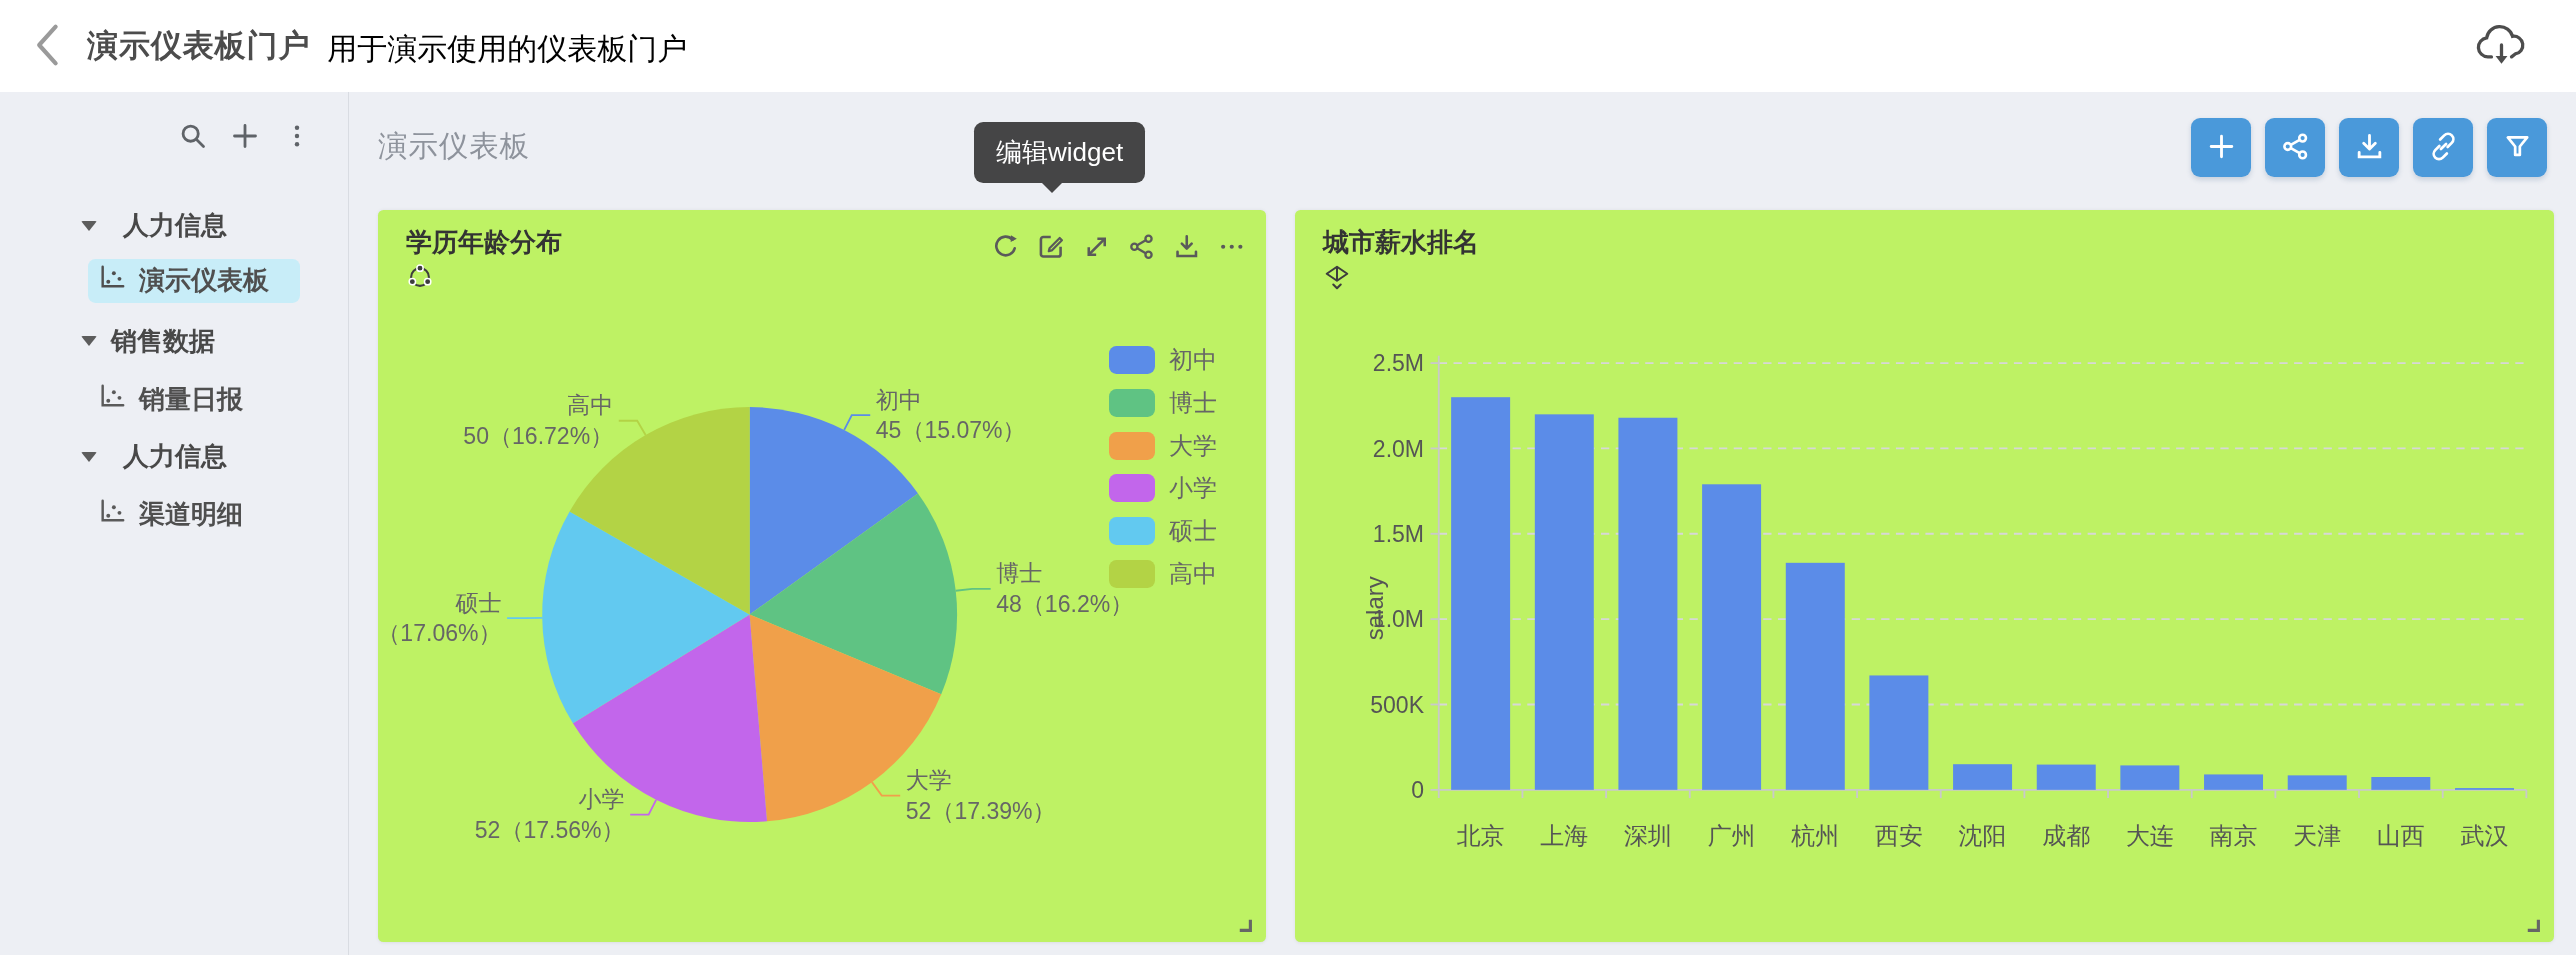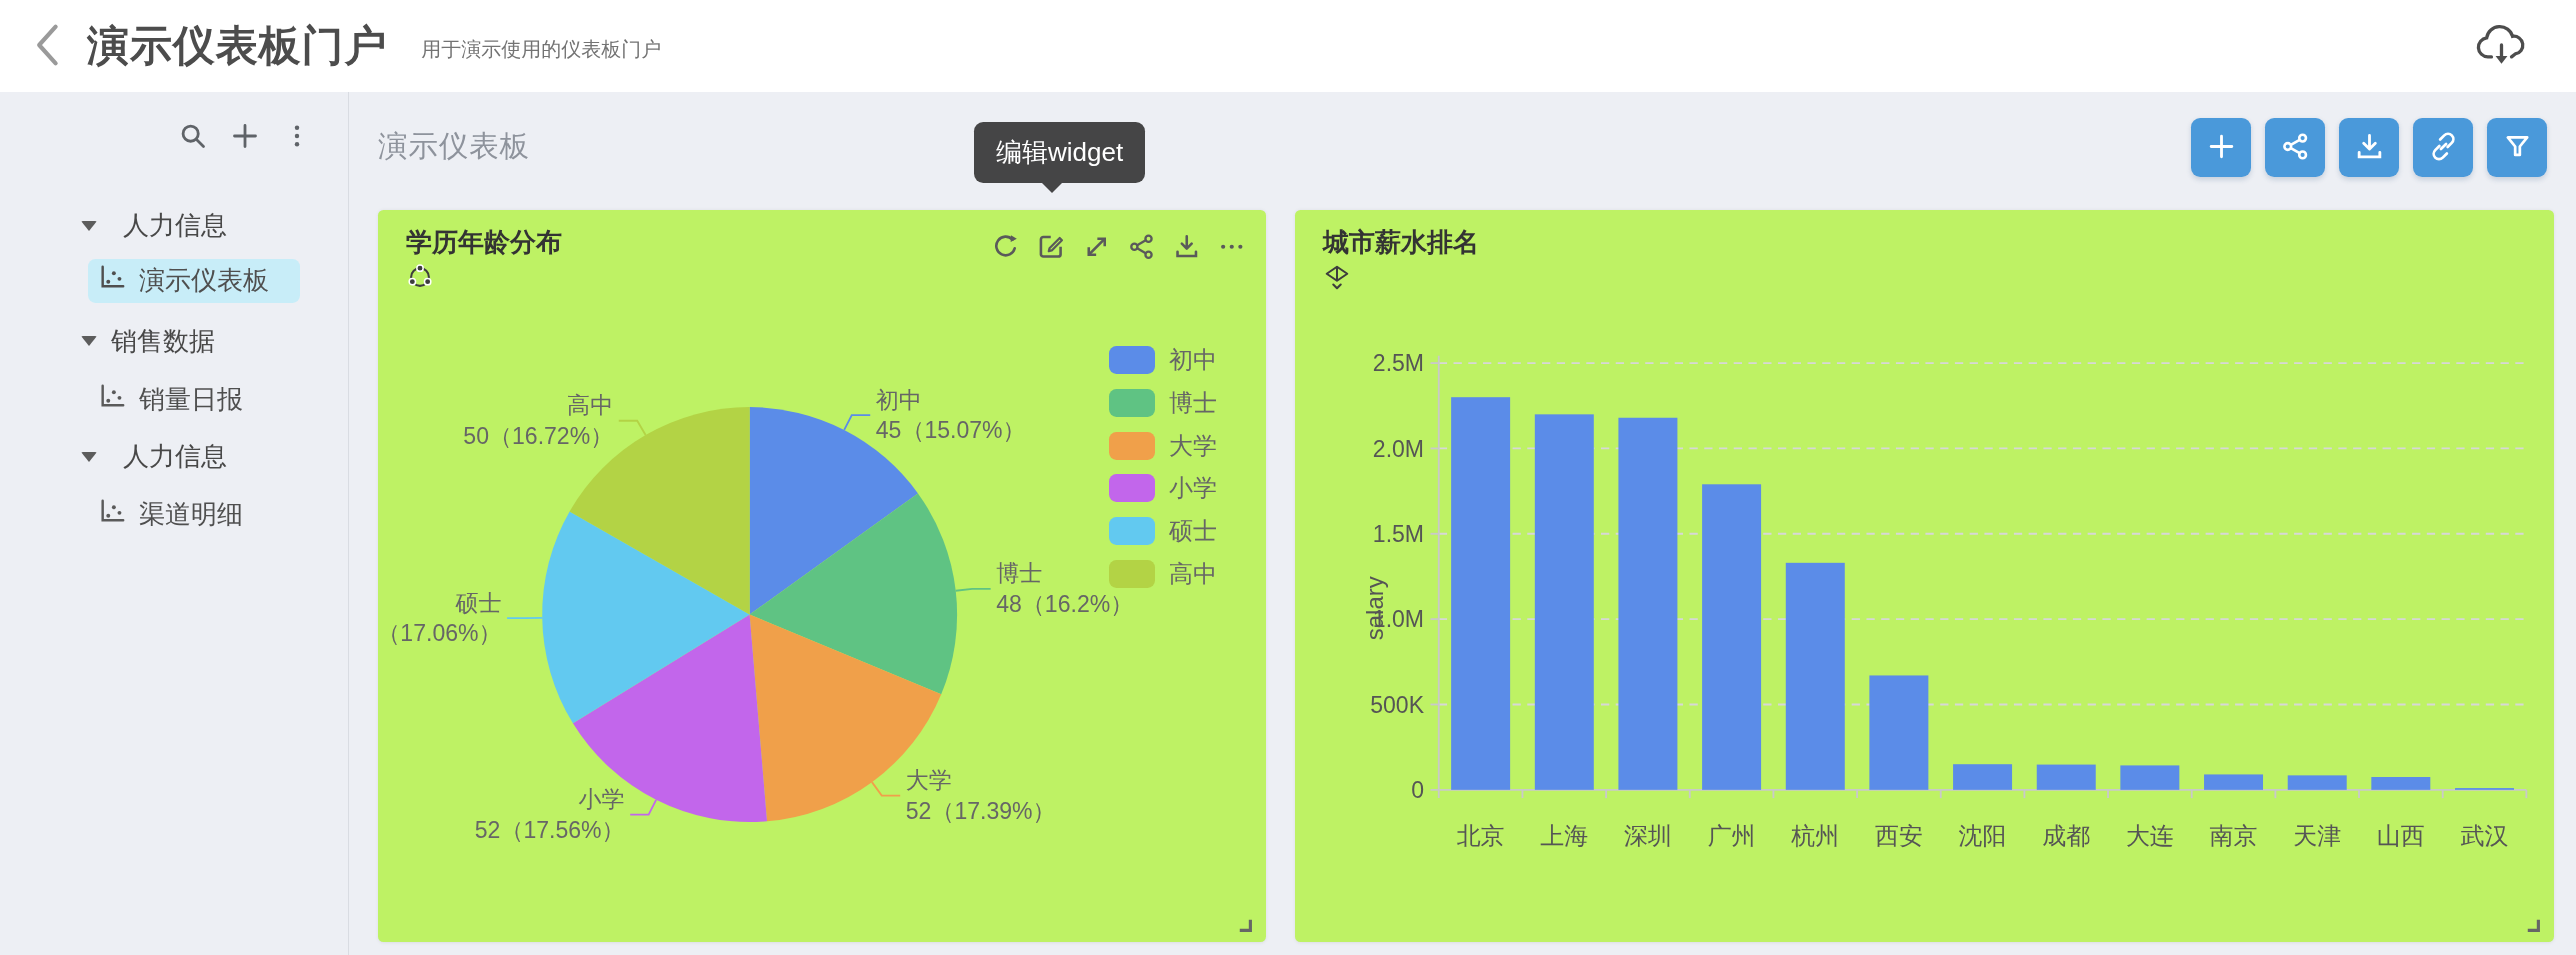--- a/index.html
+++ b/index.html
@@ -2,33 +2,33 @@
 <html style="font-size:14.8px"><head>
 <meta charset="utf-8">
 <style>
   * { margin:0; padding:0; box-sizing:border-box; }
   html,body { width:2576px; height:955px; }
   body { font-family:"Liberation Sans","DejaVu Sans",sans-serif; background:#edeff4; position:relative; overflow:hidden; }
 
   
   .app-header { position:absolute; top:0; left:0; width:2576px; height:92px; background:#ffffff; display:flex; align-items:center; }
   .back-btn { margin-left:26px; width:41px; height:48px; display:flex; align-items:center; justify-content:center; cursor:pointer; }
-  .app-title { margin-left:20px; font-size:42px; font-weight:600; color:#4c4c4c; letter-spacing:0.9px;text-align:right; }
-  .app-subtitle { margin-left:34px; margin-top:7.4px; font-size:20px; color:#737373; }
+  .app-title { margin-left:20px; font-size:31px; font-weight:600; color:#4c4c4c; letter-spacing:0.9px;text-align:right; }
+  .app-subtitle { margin-left:17px; margin-top:7.4px; font-size:30px; color:#000000; }
   .header-spacer { flex:1; }
   .cloud-btn { margin-right:48px; cursor:pointer; display:flex; }
 
   
   .content { position:absolute; top:92px; left:0; width:2576px; height:863px; display:flex; }
 
   
   .sidebar { position:relative; width:349px; height:863px; border-right:1.8px solid #d9dce2; flex:none; }
   .side-toolbar { position:absolute; top:29.5px; right:37px; display:flex; gap:24px; align-items:center; }
   .side-toolbar .tool { cursor:pointer; display:flex; }
-  .tree { position:absolute; top:0; left:0; right:0; }
+  .tree { position:absolute; top:0; left:0; right:0;font-weight:bold; }
   .tree-group { display:flex; align-items:center; height:55px; padding-left:81px; gap:26px; font-size:26px; color:#484848; cursor:pointer; }
   .tri { width:0; height:0; border-left:8.3px solid transparent; border-right:8.3px solid transparent; border-top:10px solid #5c5c5c; border-radius:1.8px; }
   .tree-item { margin-left:88px; width:212px; height:44px; border-radius:7.4px; display:flex; align-items:center; gap:13px; padding-left:10px; font-size:26px; color:#4f4f4f; cursor:pointer; }
   .tree-item.selected { background:#c8edf8; }
   .g1 { margin-top:106px; } .i1 { margin-top:5.5px; } .g2 { margin-top:11px;gap:14px; } .i2 { margin-top:9.2px;text-align:center; }
   .g3 { margin-top:7.4px; } .i3 { margin-top:8.3px; }
 
   
   .main { position:relative; flex:1; height:863px; }
   .main-title { position:absolute; left:29px; top:35px; font-size:29.5px; color:#8e939c; letter-spacing:0.9px; }

